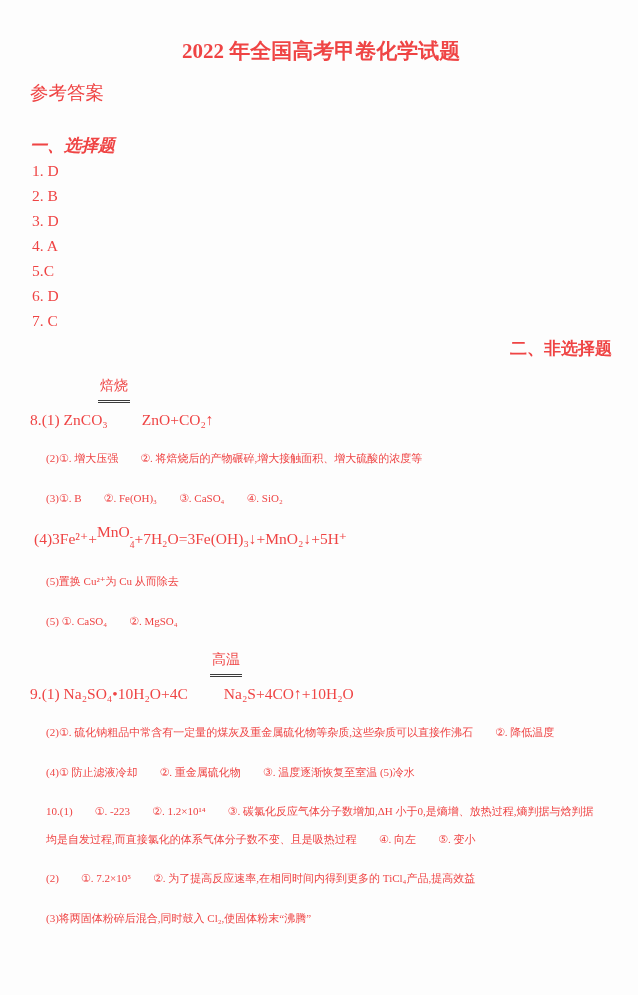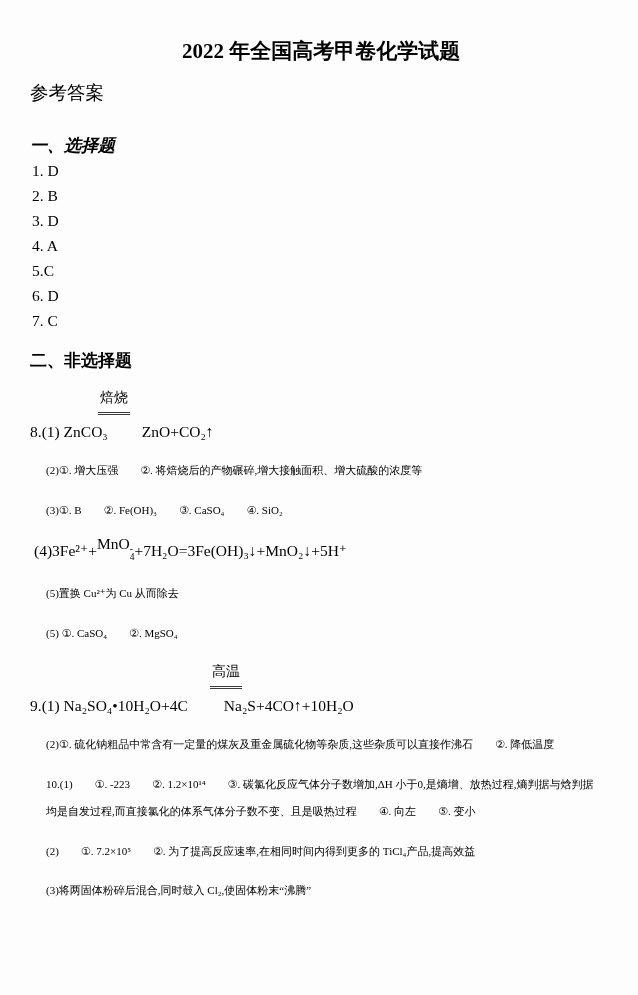--- a/index.html
+++ b/index.html
@@ -2,28 +2,28 @@
 <html><head>
 <meta charset="utf-8">
 <style>
   html,body{margin:0;padding:0;background:#ffffff;}
   .page{
     position:relative;
     width:638px;height:995px;box-sizing:border-box;
     background:#fdfdfd;
     padding:36px 26px 0 30px;
     font-family:"Liberation Serif","DejaVu Serif","DejaVu Sans",serif;
-    color:#000000;
+    color:#ef4444;
     overflow:hidden;
   }
   .title{text-align:center;font-weight:bold;font-size:21px;line-height:30px;margin:0;}
   .subtitle{text-align:left;font-weight:normal;font-size:18.5px;line-height:26px;margin:14px 0 0;}
   .sec-heading{font-weight:bold;font-size:17px;line-height:24px;margin:0;}
   #choice-heading{margin-top:28px;font-style:italic;}
-  #nonchoice-heading{margin-top:16px;}
+  #nonchoice-heading{margin-top:4px;text-align:right;}
   .ans{font-size:15.5px;line-height:25px;margin:0;padding-left:2px;}
   .cond-line{margin:0;line-height:26px;font-size:14px;}
   .cond-line.q8{margin-top:12px;padding-left:68px;}
   .cond-line.q9{margin-top:8px;padding-left:180px;}
   .cond{display:inline-block;border-bottom:3px double #3c3c3c;padding:0 2px 1px;}
   .eq-line{font-size:15.5px;line-height:26px;margin:4px 0 0;font-family:Liberation Serif, serif;}
   .eqgap8{display:inline-block;width:34px;}
   .eqgap9{display:inline-block;width:36px;}
   .bl{font-size:11px;line-height:27.5px;margin:12px;padding-left:4px;}
   .eq4{font-size:15.5px;line-height:30px;margin:6px 0 0;padding-left:4px;}
@@ -64,20 +64,21 @@
               <span class="sb">4</span>
             </span></span><span>+7H₂O=3Fe(OH)₃↓+MnO₂↓+5H⁺</span></p>
       <p class="bl">(5)置换 Cu²⁺为 Cu 从而除去</p>
       <p class="bl">(5) ①. CaSO₄　　②. MgSO₄</p>
     </div>
 
     <div>
       <p class="cond-line q9"><span class="cond">高温</span></p>
       <p class="eq-line"><span>9.(1) Na₂SO₄•10H₂O+4C</span><span class="eqgap9"></span><span>Na₂S+4CO↑+10H₂O</span></p>
       <p class="bl">(2)①. 硫化钠粗品中常含有一定量的煤灰及重金属硫化物等杂质,这些杂质可以直接作沸石　　②. 降低温度</p>
+      <p class="bl">(4)① 防止滤液冷却　　②. 重金属硫化物　　③. 温度逐渐恢复至室温 (5)冷水</p>
     </div>
 
     <div>
       <p class="bl">10.(1)　　①. -223　　②. 1.2×10¹⁴　　③. 碳氯化反应气体分子数增加,ΔH 小于0,是熵增、放热过程,熵判据与焓判据均是自发过程,而直接氯化的体系气体分子数不变、且是吸热过程　　④. 向左　　⑤. 变小</p>
       <p class="bl">(2)　　①. 7.2×10⁵　　②. 为了提高反应速率,在相同时间内得到更多的 TiCl₄产品,提高效益</p>
       <p class="bl">(3)将两固体粉碎后混合,同时鼓入 Cl₂,使固体粉末“沸腾”</p>
     </div>
   </div>
 
 </div>

